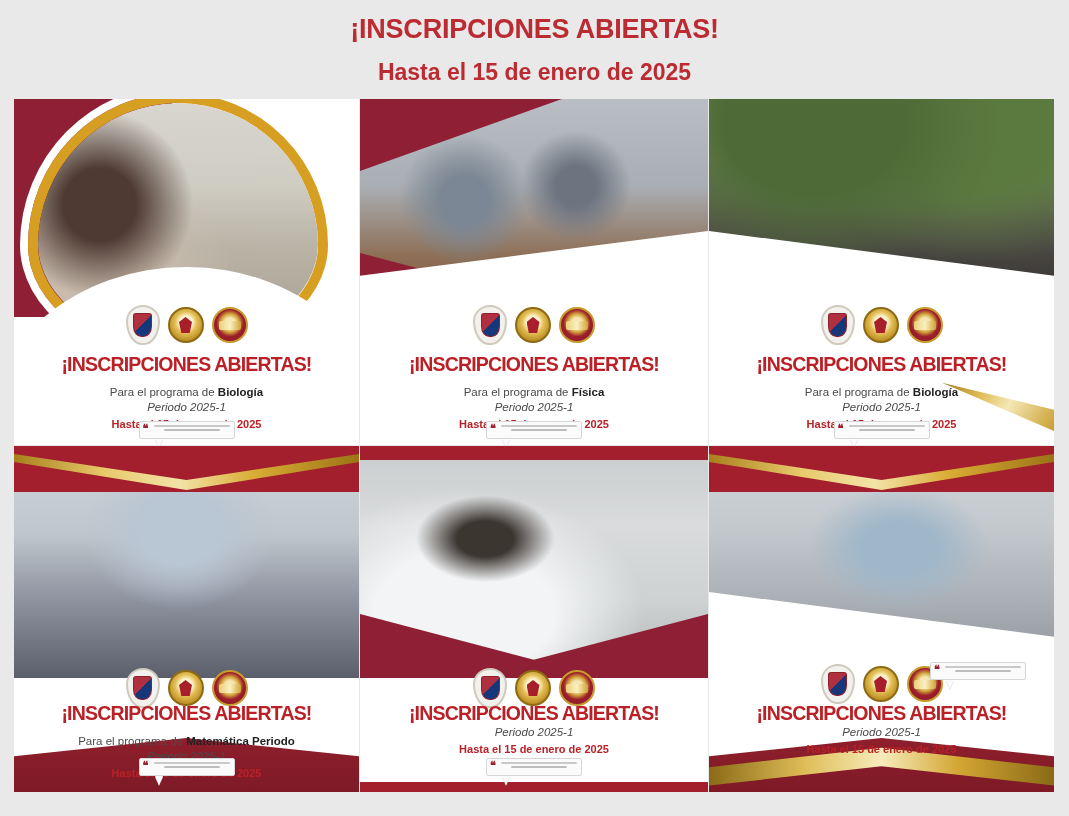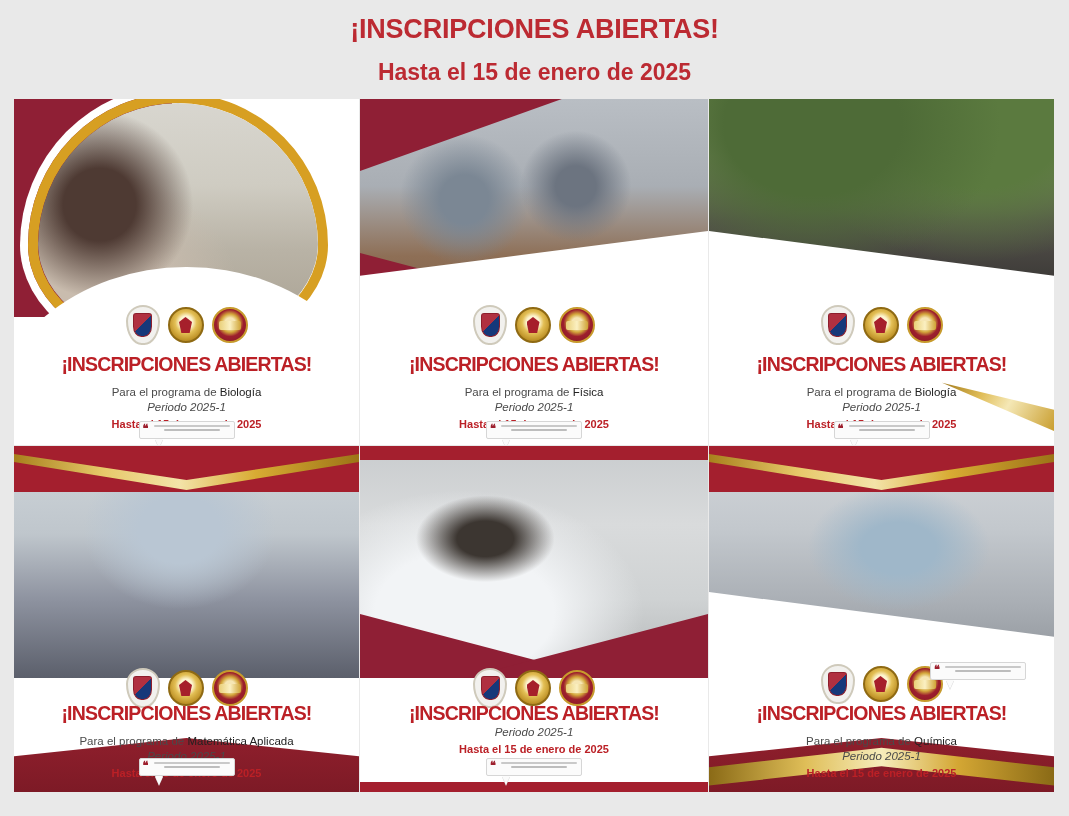--- a/index.html
+++ b/index.html
@@ -250,21 +250,21 @@
     letter-spacing: -0.9px;
     line-height: 24px;
     transform: scaleX(0.93);
   }
   .prog {
     color: #4a4a4a;
     font-size: 11.5px;
     line-height: 15px;
     margin-top: 9px;
   }
-  .prog b { color: #222; font-weight: normal; margin-top: 48px; }
+  .prog b { color: #222; font-weight: bold; margin-top: 48px; }
   .period {
     color: #4a4a4a;
     font-size: 11.5px;
     line-height: 15px;
     font-style: italic;
   }
   .deadline {
     color: #bb2026;
     font-size: 11px;
     font-weight: bold;
@@ -440,21 +440,21 @@
       <div class="chevron-gold"></div>
     </div>
     <div class="seals" style="top:222px;">
       <div class="seal seal-shield"></div>
       <div class="seal seal-round-gold"></div>
       <div class="seal seal-round-red"></div>
     </div>
     <div class="card-text" style="top:255px;">
       <div class="ttl">¡INSCRIPCIONES ABIERTAS!</div>
       <div class="prog">
-        <span>Para el programa de </span><b>Matemática Aplicada</b>
+        <span>Para el programa de </span><b>Matemática Periodo</b>
       </div>
       <div class="period">Periodo 2025-1</div>
       <div class="deadline">Hasta el 15 de enero de 2025</div>
     </div>
     <div class="foot-chevron"></div>
     <div class="bubble" style="top:312px;">
       <div class="box">
         <span class="qm">❝</span>
         <div class="ln a"></div>
         <div class="ln b"></div>
@@ -506,23 +506,20 @@
     <div class="bubble" style="top:216px;left:78%;">
       <div class="box">
         <span class="qm">❝</span>
         <div class="ln a"></div>
         <div class="ln b"></div>
       </div>
       <div class="tail"></div>
     </div>
     <div class="card-text" style="top:255px;">
       <div class="ttl">¡INSCRIPCIONES ABIERTAS!</div>
-      <div class="prog">
-        <span>Para el programa de </span><b>Química</b>
-      </div>
       <div class="period">Periodo 2025-1</div>
       <div class="deadline">Hasta el 15 de enero de 2025</div>
     </div>
     <div class="foot-chevron"></div>
     <div class="foot-chevron-gold"></div>
   </div>
 
 </div>
 
 </body></html>

